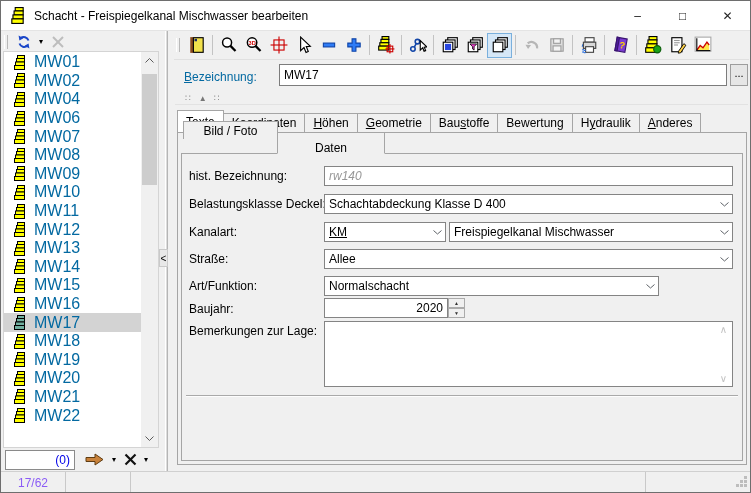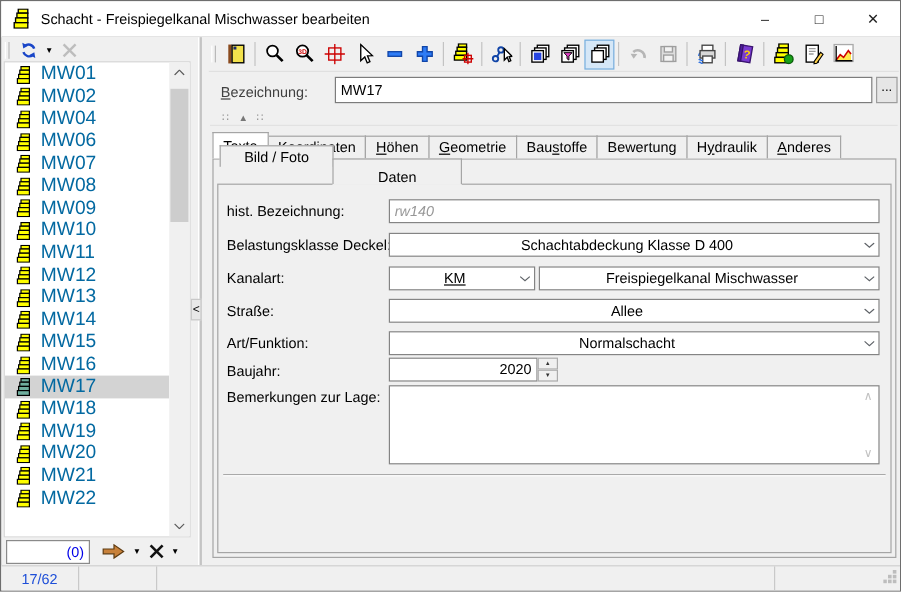--- a/index.html
+++ b/index.html
@@ -36,21 +36,21 @@
   .collapse-left{position:absolute;left:0;top:218px;width:9px;height:18px;font-size:10px;color:#000;display:flex;align-items:center;justify-content:center;background:#e8e8e8;border:1px solid #c9c9c9;}
 
   
   .main-toolbar{position:absolute;left:173px;top:30px;right:1px;height:29px;display:flex;align-items:center;background:#f0f0f0;border-bottom:1px solid #e0e0e0;}
   .mbtn{width:25px;height:25px;display:flex;align-items:center;justify-content:center;border:1px solid transparent;}
   .mbtn.active{background:#d5e7f7;border:1px solid #7ab0dd;}
   .mbtn.dis svg{opacity:.95;}
   .tsep{width:1px;height:20px;background:#c3c3c3;margin:0 3px;}
 
   
-  .bez-label{position:absolute;left:183px;top:69px;font-size:12px;color:#404040;}
+  .bez-label{position:absolute;left:183px;top:69px;font-size:12px;color:#0369a1;}
   .bez-input{position:absolute;left:278px;top:63px;width:448px;height:22px;border:1px solid #7c7c7c;background:#fff;font-size:12px;padding:0 4px;color:#000;}
   .more-btn{position:absolute;left:729px;top:63px;width:18px;height:22px;background:#e6e6e6;border:1px solid #9d9d9d;font-size:11px;display:flex;align-items:center;justify-content:center;padding-bottom:4px;}
 
   
   .hhandle{position:absolute;left:174px;top:91px;right:2px;height:13px;display:flex;align-items:center;gap:7px;padding-left:10px;border-bottom:1px solid #e2e2e2;color:#8d8d8d;}
   .hhandle .dots{font-size:9px;letter-spacing:1px;}
   .hhandle .tri{font-size:8px;color:#777;}
 
   
   .tabstrip{position:absolute;left:176px;top:110px;height:21px;display:flex;align-items:flex-end;z-index:3;}
@@ -59,33 +59,33 @@
   .tabpage{position:absolute;left:176px;top:131px;width:570px;height:333px;background:#f0f0f0;border:1px solid #a5a5a5;z-index:1;}
   .subtab{position:absolute;font-size:12px;color:#000;text-align:center;z-index:3;}
   .subtab.inactive{left:182px;top:120px;width:95px;height:18px;background:#f0f0f0;border:1px solid #a5a5a5;border-bottom:none;padding-top:2px;}
   .subtab.active{left:276px;top:131px;width:108px;height:22px;background:#f0f0f0;border:1px solid #a5a5a5;border-bottom:1px solid #f0f0f0;padding-top:8px;z-index:4;}
   .subpage{position:absolute;left:180px;top:152px;width:562px;height:308px;background:#f0f0f0;border:1px solid #a5a5a5;z-index:2;}
 
   
   .flabel{position:absolute;font-size:12px;color:#000;z-index:5;}
   .tinput{position:absolute;height:20px;background:#fff;border:1px solid #848484;font-size:12px;padding:0 4px;z-index:5;}
   .tinput.dis{color:#979797;font-style:italic;}
-  .combo{position:absolute;height:20px;background:#fff;border:1px solid #848484;font-size:12px;display:flex;align-items:center;z-index:5;text-align:center;}
+  .combo{position:absolute;height:20px;background:#fff;border:1px solid #848484;font-size:12px;display:flex;align-items:center;z-index:5;}
   .combo .cval{flex:1;padding-left:4px;white-space:nowrap;overflow:hidden;}
   .combo .chev{width:16px;display:flex;align-items:center;justify-content:center;}
   .spinbox{position:absolute;left:323px;top:297px;width:124px;height:20px;background:#fff;border:1px solid #848484;font-size:12px;display:flex;align-items:center;justify-content:flex-end;padding-right:4px;z-index:5;}
   .spinner{position:absolute;left:447px;top:297px;width:17px;height:20px;display:flex;flex-direction:column;z-index:5;}
   .spinner div{flex:1;background:#f0f0f0;border:1px solid #ababab;display:flex;align-items:center;justify-content:center;font-size:5px;color:#333;}
   .memo{position:absolute;left:323px;top:320px;width:409px;height:66px;background:#fff;border:1px solid #848484;z-index:5;}
   .memo .mchev{position:absolute;right:2px;width:13px;display:flex;justify-content:center;color:#c2c2c2;}
   .hsep{position:absolute;left:185px;top:394px;width:552px;height:2px;border-top:1px solid #a9a9a9;border-bottom:1px solid #fdfdfd;z-index:5;}
 
   
   .statusbar{position:absolute;left:0;top:470px;right:0;height:23px;background:#f0f0f0;border-top:1px solid #d0d0d0;}
-  .scell{position:absolute;top:0;bottom:0;border-right:1px solid #c9c9c9;display:flex;align-items:center;justify-content:center;font-size:12px;color:#1d4ed8;}
+  .scell{position:absolute;top:0;bottom:0;border-right:1px solid #c9c9c9;display:flex;align-items:center;justify-content:center;font-size:12px;color:#8b5cf6;}
   .sizegrip{position:absolute;right:2px;bottom:2px;}
   u{text-decoration:underline;}
 </style>
 </head>
 <body>
 
 <div class="window">
 
   <div class="titlebar">
     <span class="title-icon">
@@ -662,21 +662,21 @@
   <div class="combo" style="left:323px;top:248px;width:409px;">
     <span class="cval">Allee</span>
     <span class="chev">
         <svg width="9" height="5" viewBox="0 0 9 5">
           <polyline points="0.5,0.5 4.5,4 8.5,0.5" fill="none" stroke="#5f6368"></polyline>
         </svg>
       </span>
   </div>
 
   <label class="flabel" style="left:188px;top:278px;">Art/Funktion:</label>
-  <div class="combo" style="left:323px;top:275px;width:409px;">
+  <div class="combo" style="left:323px;top:275px;width:335px;">
     <span class="cval">Normalschacht</span>
     <span class="chev">
         <svg width="9" height="5" viewBox="0 0 9 5">
           <polyline points="0.5,0.5 4.5,4 8.5,0.5" fill="none" stroke="#5f6368"></polyline>
         </svg>
       </span>
   </div>
 
   <label class="flabel" style="left:188px;top:301px;">Baujahr:</label>
   <div class="spinbox">

